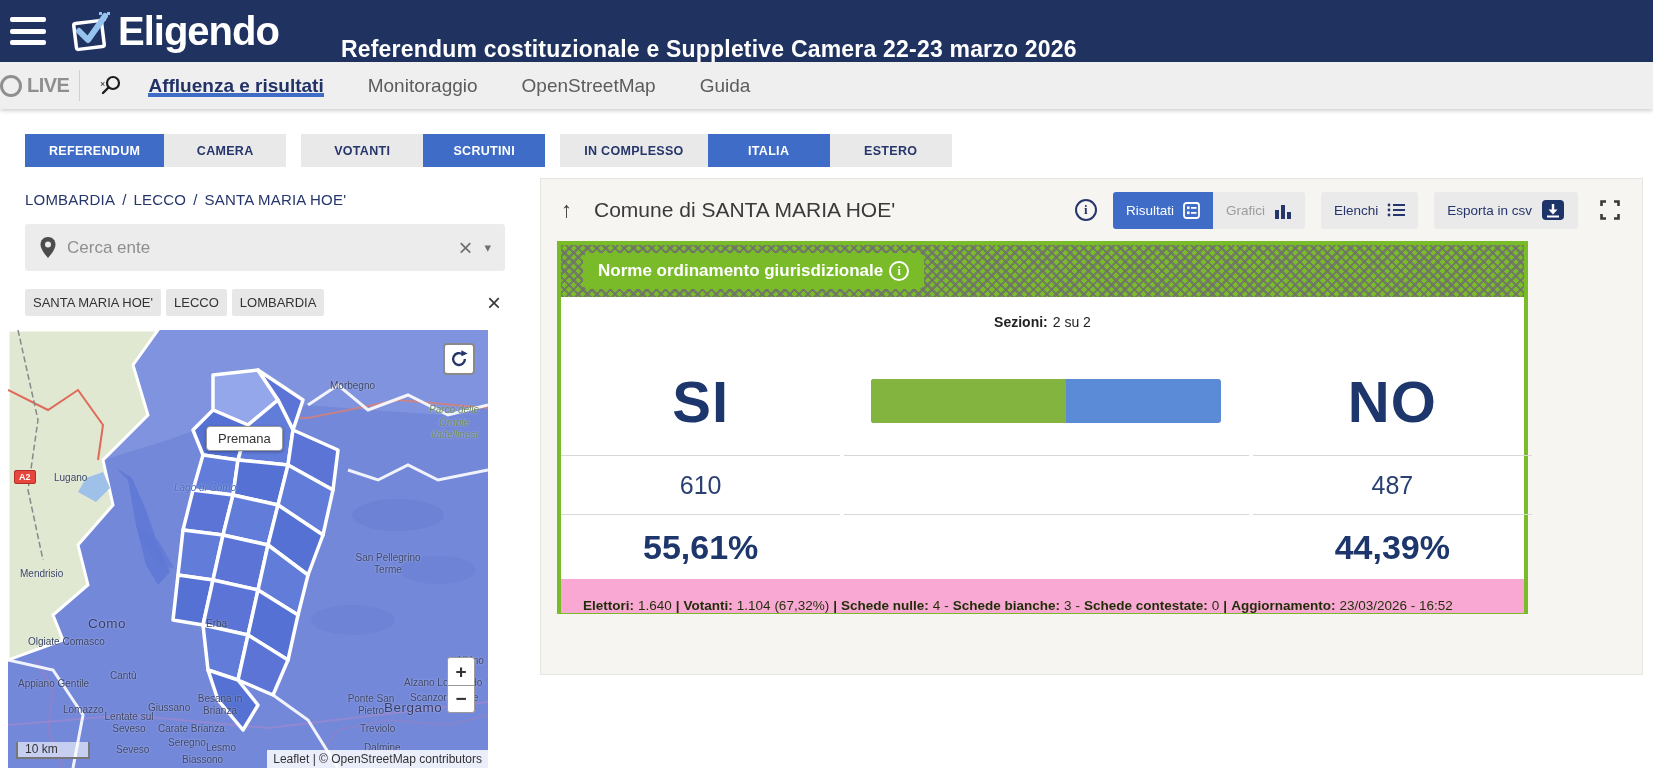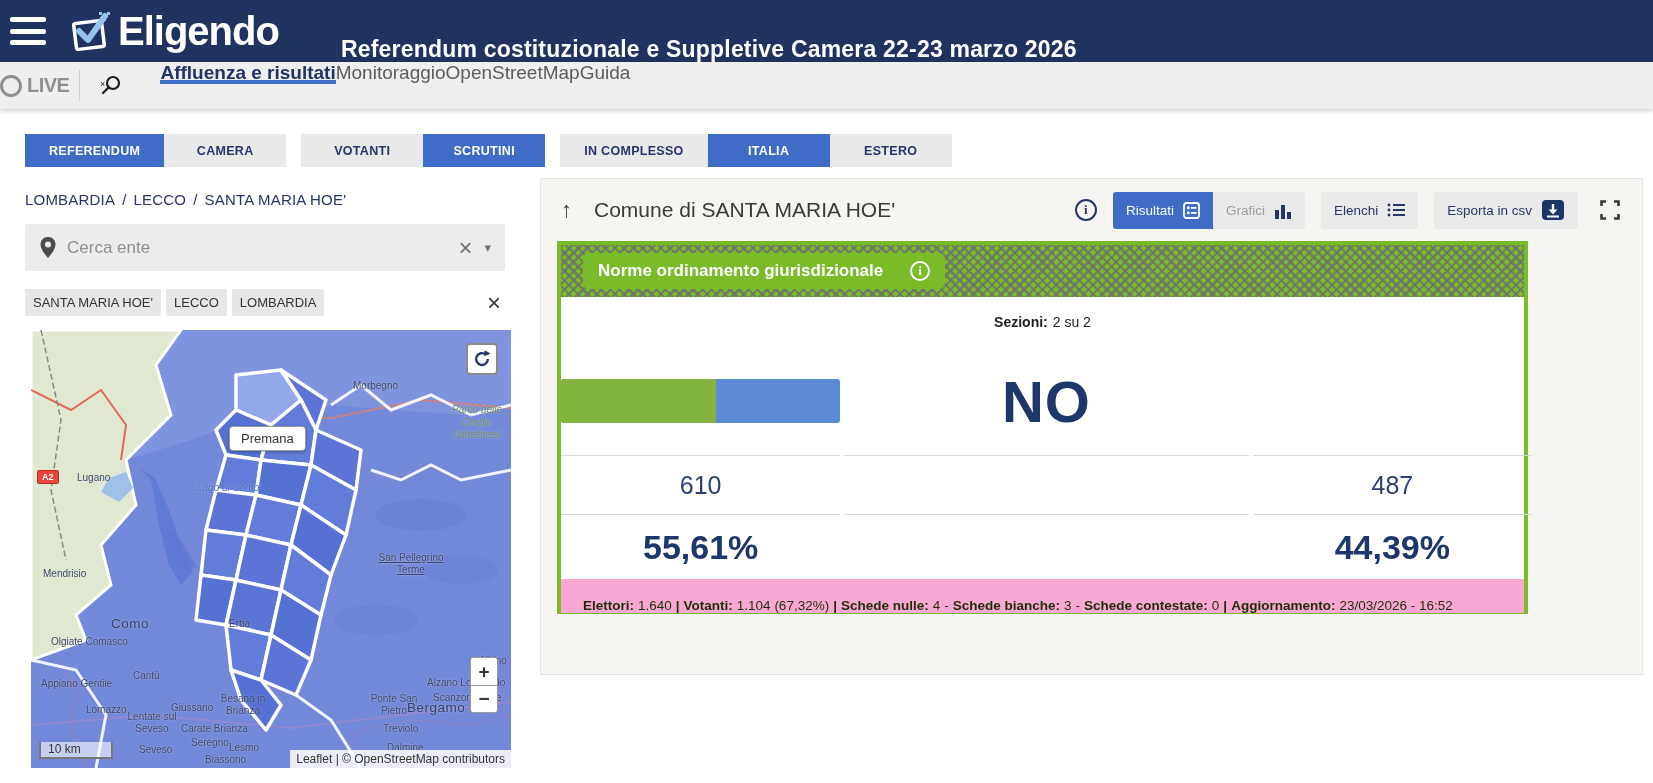--- a/index.html
+++ b/index.html
@@ -15,21 +15,21 @@
   .brand-name { color:#fff; font-size:40px; font-weight:bold; letter-spacing:-1px; margin-left:4px; }
   .hdr-title { color:#fff; font-size:23px; font-weight:600; margin-left:62px; letter-spacing:.2px;margin-top:37px; }
 
   
   .nav { position:absolute; left:0; top:62px; width:1653px; height:47px; background:#efefef; display:flex; align-items:stretch; box-shadow:0 2px 4px rgba(0,0,0,.18); z-index:5; }
   .live { display:flex; align-items:center; gap:5px; padding:0 10px 0 0; }
   .live-dot { width:22px; height:22px; border:3px solid #8f8f8f; border-radius:50%; }
   .live-txt { color:#8f8f8f; font-weight:bold; font-size:20px; letter-spacing:-.5px; }
   .nav-sep { width:1px; background:#cfcfcf; margin:8px 0; }
   .nav-search { display:flex; align-items:center; padding:0 18px; cursor:pointer; }
-  .nav-items { display:flex; align-items:flex-start; margin-left:18px; }
+  .nav-items { display:flex; align-items:center; gap:44px; margin-left:6px; }
   .nav-item { display:flex; align-items:center; font-size:19px; color:#5c5c5c; cursor:pointer; }
   .nav-item.active { color:#213266; font-weight:600; box-shadow:inset 0 -4px 0 #3e6cc7; }
 
   
   .filters { position:absolute; left:25px; top:134px; display:flex; gap:15px; }
   .fgroup { display:flex; }
   .fbtn { height:33px; padding:0 24px; min-width:122px; display:flex; align-items:center; justify-content:center; font-size:12.5px; font-weight:bold; letter-spacing:.3px; background:#e9e9e9; color:#26356b; cursor:pointer; }
   .fbtn.on { background:#3e6cc7; color:#fff; }
 
   
@@ -39,21 +39,21 @@
   .searchbox { position:absolute; left:25px; top:224px; width:480px; height:47px; background:#ececec; border-radius:3px; display:flex; align-items:center; padding:0 14px; }
   .searchbox input { flex:1; border:none; outline:none; background:transparent; font-size:17px; color:#333; margin-left:10px; font-family:"Liberation Sans",sans-serif; }
   .searchbox input::placeholder { color:#8f8f8f; }
   .sb-x { font-size:24px; color:#707070; cursor:pointer; line-height:1; }
   .sb-caret { font-size:13px; color:#707070; margin-left:12px; cursor:pointer; }
   .tags { position:absolute; left:25px; top:289px; width:480px; display:flex; align-items:center; }
   .tag { background:#e7e7e7; color:#333; font-size:13px; padding:6px 8px; margin-right:5px; border-radius:2px; cursor:pointer; }
   .tags-x { margin-left:auto; font-size:24px; color:#3a3a3a; cursor:pointer; line-height:1; margin-right:4px; }
 
   
-  .map { position:absolute; left:31px; top:330px; width:480px; height:438px; overflow:hidden; background:#7488da; }
+  .map { position:absolute; left:8px; top:330px; width:480px; height:438px; overflow:hidden; background:#7488da; }
   .map svg.base { position:absolute; left:0; top:0; }
   .mlbl { position:absolute; font-size:10px; color:#3c4668; white-space:nowrap; text-shadow:0 0 2px rgba(255,255,255,.5); }
   .mlbl.big { font-size:13.5px; color:#333d66; letter-spacing:.5px; }
   .mlbl.park { font-style:italic; color:#6f8a62; white-space:normal; width:64px; text-align:center; line-height:1.25; }
   .mlbl.water { font-style:italic; color:#4a6cc0; }
   .mlbl.wrap { white-space:normal; width:58px; text-align:center; line-height:1.2; }
   .a2badge { position:absolute; left:6px; top:140px; background:#e8463c; color:#fff; font-size:9px; font-weight:bold; padding:1px 4px; border-radius:2px; border:1px solid #b03028; }
   .tooltip { position:absolute; left:198px; top:96px; background:#fff; border:1px solid #9a9a9a; border-radius:4px; padding:4px 11px; font-size:13px; color:#333; box-shadow:0 1px 3px rgba(0,0,0,.3); }
   .map-refresh { position:absolute; right:13px; top:13px; width:32px; height:32px; background:#fff; border:2px solid #8a8a8a; border-radius:4px; display:flex; align-items:center; justify-content:center; cursor:pointer; }
   .zoomctl { position:absolute; right:13px; bottom:55px; width:28px; }
@@ -77,21 +77,21 @@
   .fullscr { margin-left:22px; margin-right:6px; cursor:pointer; display:flex; }
 
   
   .card { position:absolute; left:16px; top:62px; width:971px; height:373px; background:#fff; border:4px solid #79bb29; display:flex; flex-direction:column; }
   .banner { height:52px; flex:none;
     background-color:#79bb29;
     background-image:
       repeating-linear-gradient(45deg, rgba(110,110,110,.75) 0 2.5px, transparent 2.5px 6.5px),
       repeating-linear-gradient(-45deg, rgba(110,110,110,.75) 0 2.5px, transparent 2.5px 6.5px);
     display:flex; align-items:center; padding-left:22px; }
-  .banner-pill { background:#79bb29; border-radius:6px; padding:8px 15px; display:flex; align-items:center; gap:27px; }
+  .banner-pill { background:#79bb29; border-radius:6px; padding:8px 15px; display:flex; align-items:center; gap:6px; }
   .banner-pill span.txt { color:#fff; font-size:17px; font-weight:600; }
   .binfo { width:20px; height:20px; border:2px solid #fff; border-radius:50%; color:#fff; font-size:12px; font-weight:bold; display:flex; align-items:center; justify-content:center; font-family:"Liberation Serif",serif; cursor:pointer; }
   .sezioni { flex:none; height:50px; display:flex; align-items:center; justify-content:center; font-size:14px; color:#222; gap:5px; }
   .sezioni b { font-weight:bold; }
   .rgrid { display:grid; grid-template-columns:29% 42% 29%; column-gap:4px; flex:none; }
   .rgrid > div { display:flex; align-items:center; justify-content:center; }
   .row1 { height:108px; }
   .row2 { height:59px; }
   .row3 { height:65px; }
   .row2 > div, .row3 > div { border-top:1px solid #d8d8d8; }
@@ -283,21 +283,21 @@
     <span class="mlbl" style="left:10px; top:348px;">Appiano Gentile</span>
     <span class="mlbl" style="left:55px; top:374px;">Lomazzo</span>
     <span class="mlbl wrap" style="left:88px; top:381px; width:66px;">Lentate sul Seveso</span>
     <span class="mlbl" style="left:140px; top:372px;">Giussano</span>
     <span class="mlbl wrap" style="left:183px; top:363px;">Besana in Brianza</span>
     <span class="mlbl" style="left:150px; top:393px;">Carate Brianza</span>
     <span class="mlbl" style="left:140px; top:407px;margin-left:20px;">Seregno</span>
     <span class="mlbl" style="left:108px; top:414px;text-align:right;">Seveso</span>
     <span class="mlbl" style="left:198px; top:412px;">Lesmo</span>
     <span class="mlbl" style="left:174px; top:424px;">Biassono</span>
-    <span class="mlbl wrap" style="left:344px; top:222px; width:72px;text-decoration:underline;">San Pellegrino Terme</span>
+    <span class="mlbl wrap" style="left:344px; top:222px; width:72px;">San Pellegrino Terme</span>
     <span class="mlbl wrap" style="left:334px; top:363px;">Ponte San Pietro</span>
     <span class="mlbl big" style="left:376px; top:370px;">Bergamo</span>
     <span class="mlbl" style="left:402px; top:362px;">Scanzorosciate</span>
     <span class="mlbl" style="left:396px; top:347px;">Alzano Lombardo</span>
     <span class="mlbl" style="left:448px; top:325px;">Albino</span>
     <span class="mlbl" style="left:352px; top:393px;">Treviolo</span>
     <span class="mlbl" style="left:356px; top:412px;">Dalmine</span>
     <span class="a2badge">A2</span>
 
     <div class="tooltip">Premana</div>
@@ -388,20 +388,23 @@
           <span class="binfo">i</span>
         </div>
       </div>
 
       <div class="sezioni">
         <b>Sezioni:</b>
         <span>2 su 2</span>
       </div>
 
       <div class="rgrid row1">
+        <div>
+            <span class="answer">SI</span>
+          </div>
         <div>
           <div class="bar">
             <div class="si" style="width: 55.61%; background-color: rgb(132, 180, 64);"></div>
           </div>
         </div>
         <div>
             <span class="answer">NO</span>
           </div>
       </div>
 

